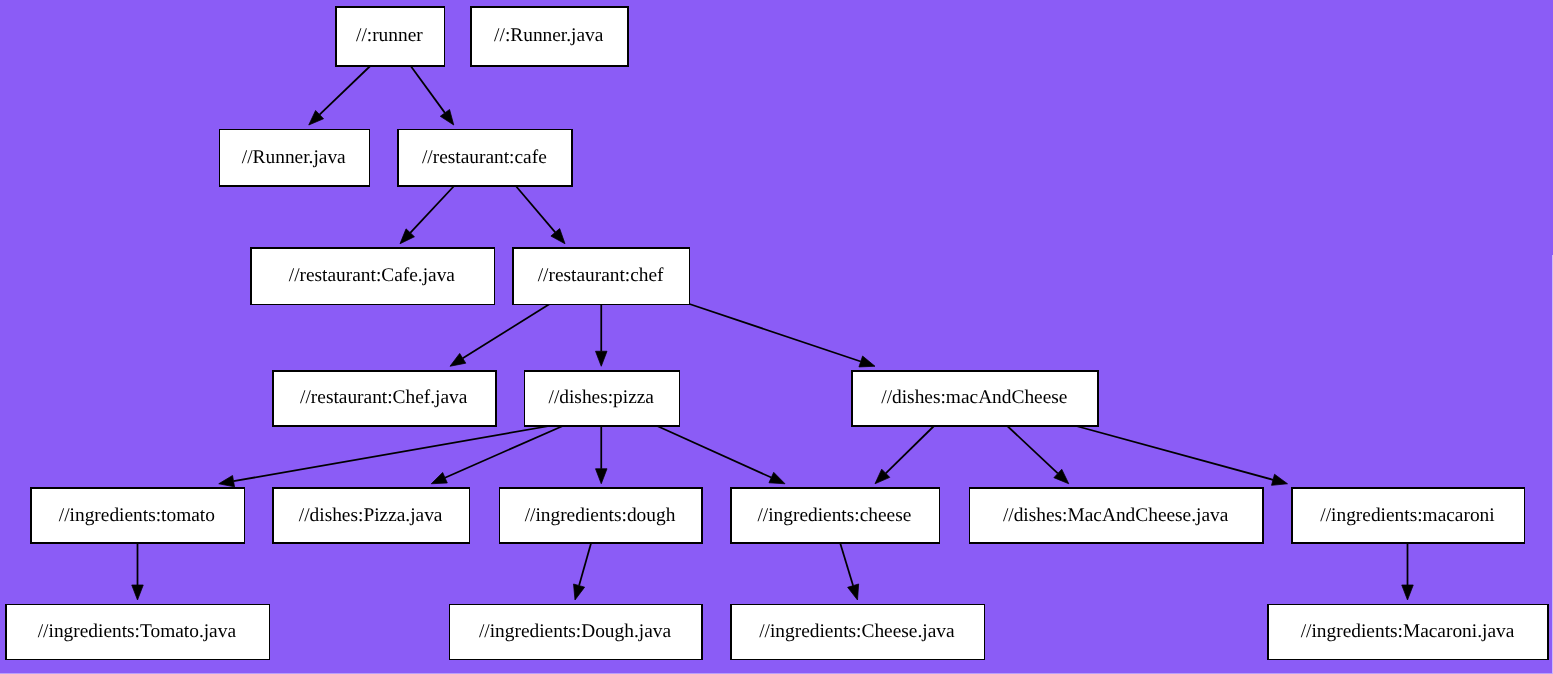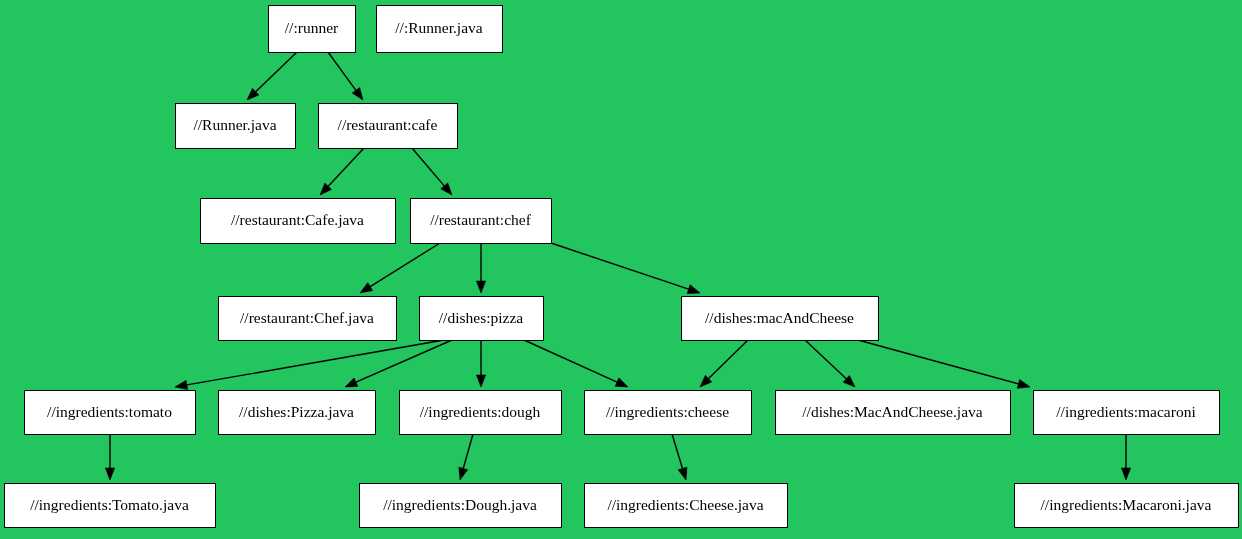--- a/index.html
+++ b/index.html
@@ -4,21 +4,21 @@
 <style>
   html, body {
     margin: 0;
     padding: 0;
     background: #ffffff;
   }
   #graph-root {
     position: relative;
     width: 1242px;
     height: 539px;
-    background: #22c55e;
+    background: #8b5cf6;
     overflow: hidden;
     font-family: "Liberation Serif", "DejaVu Serif", serif;
   }
   svg#graph-canvas {
     position: absolute;
     top: 0;
     left: 0;
     width: 1242px;
     height: 539px;
     display: block;

